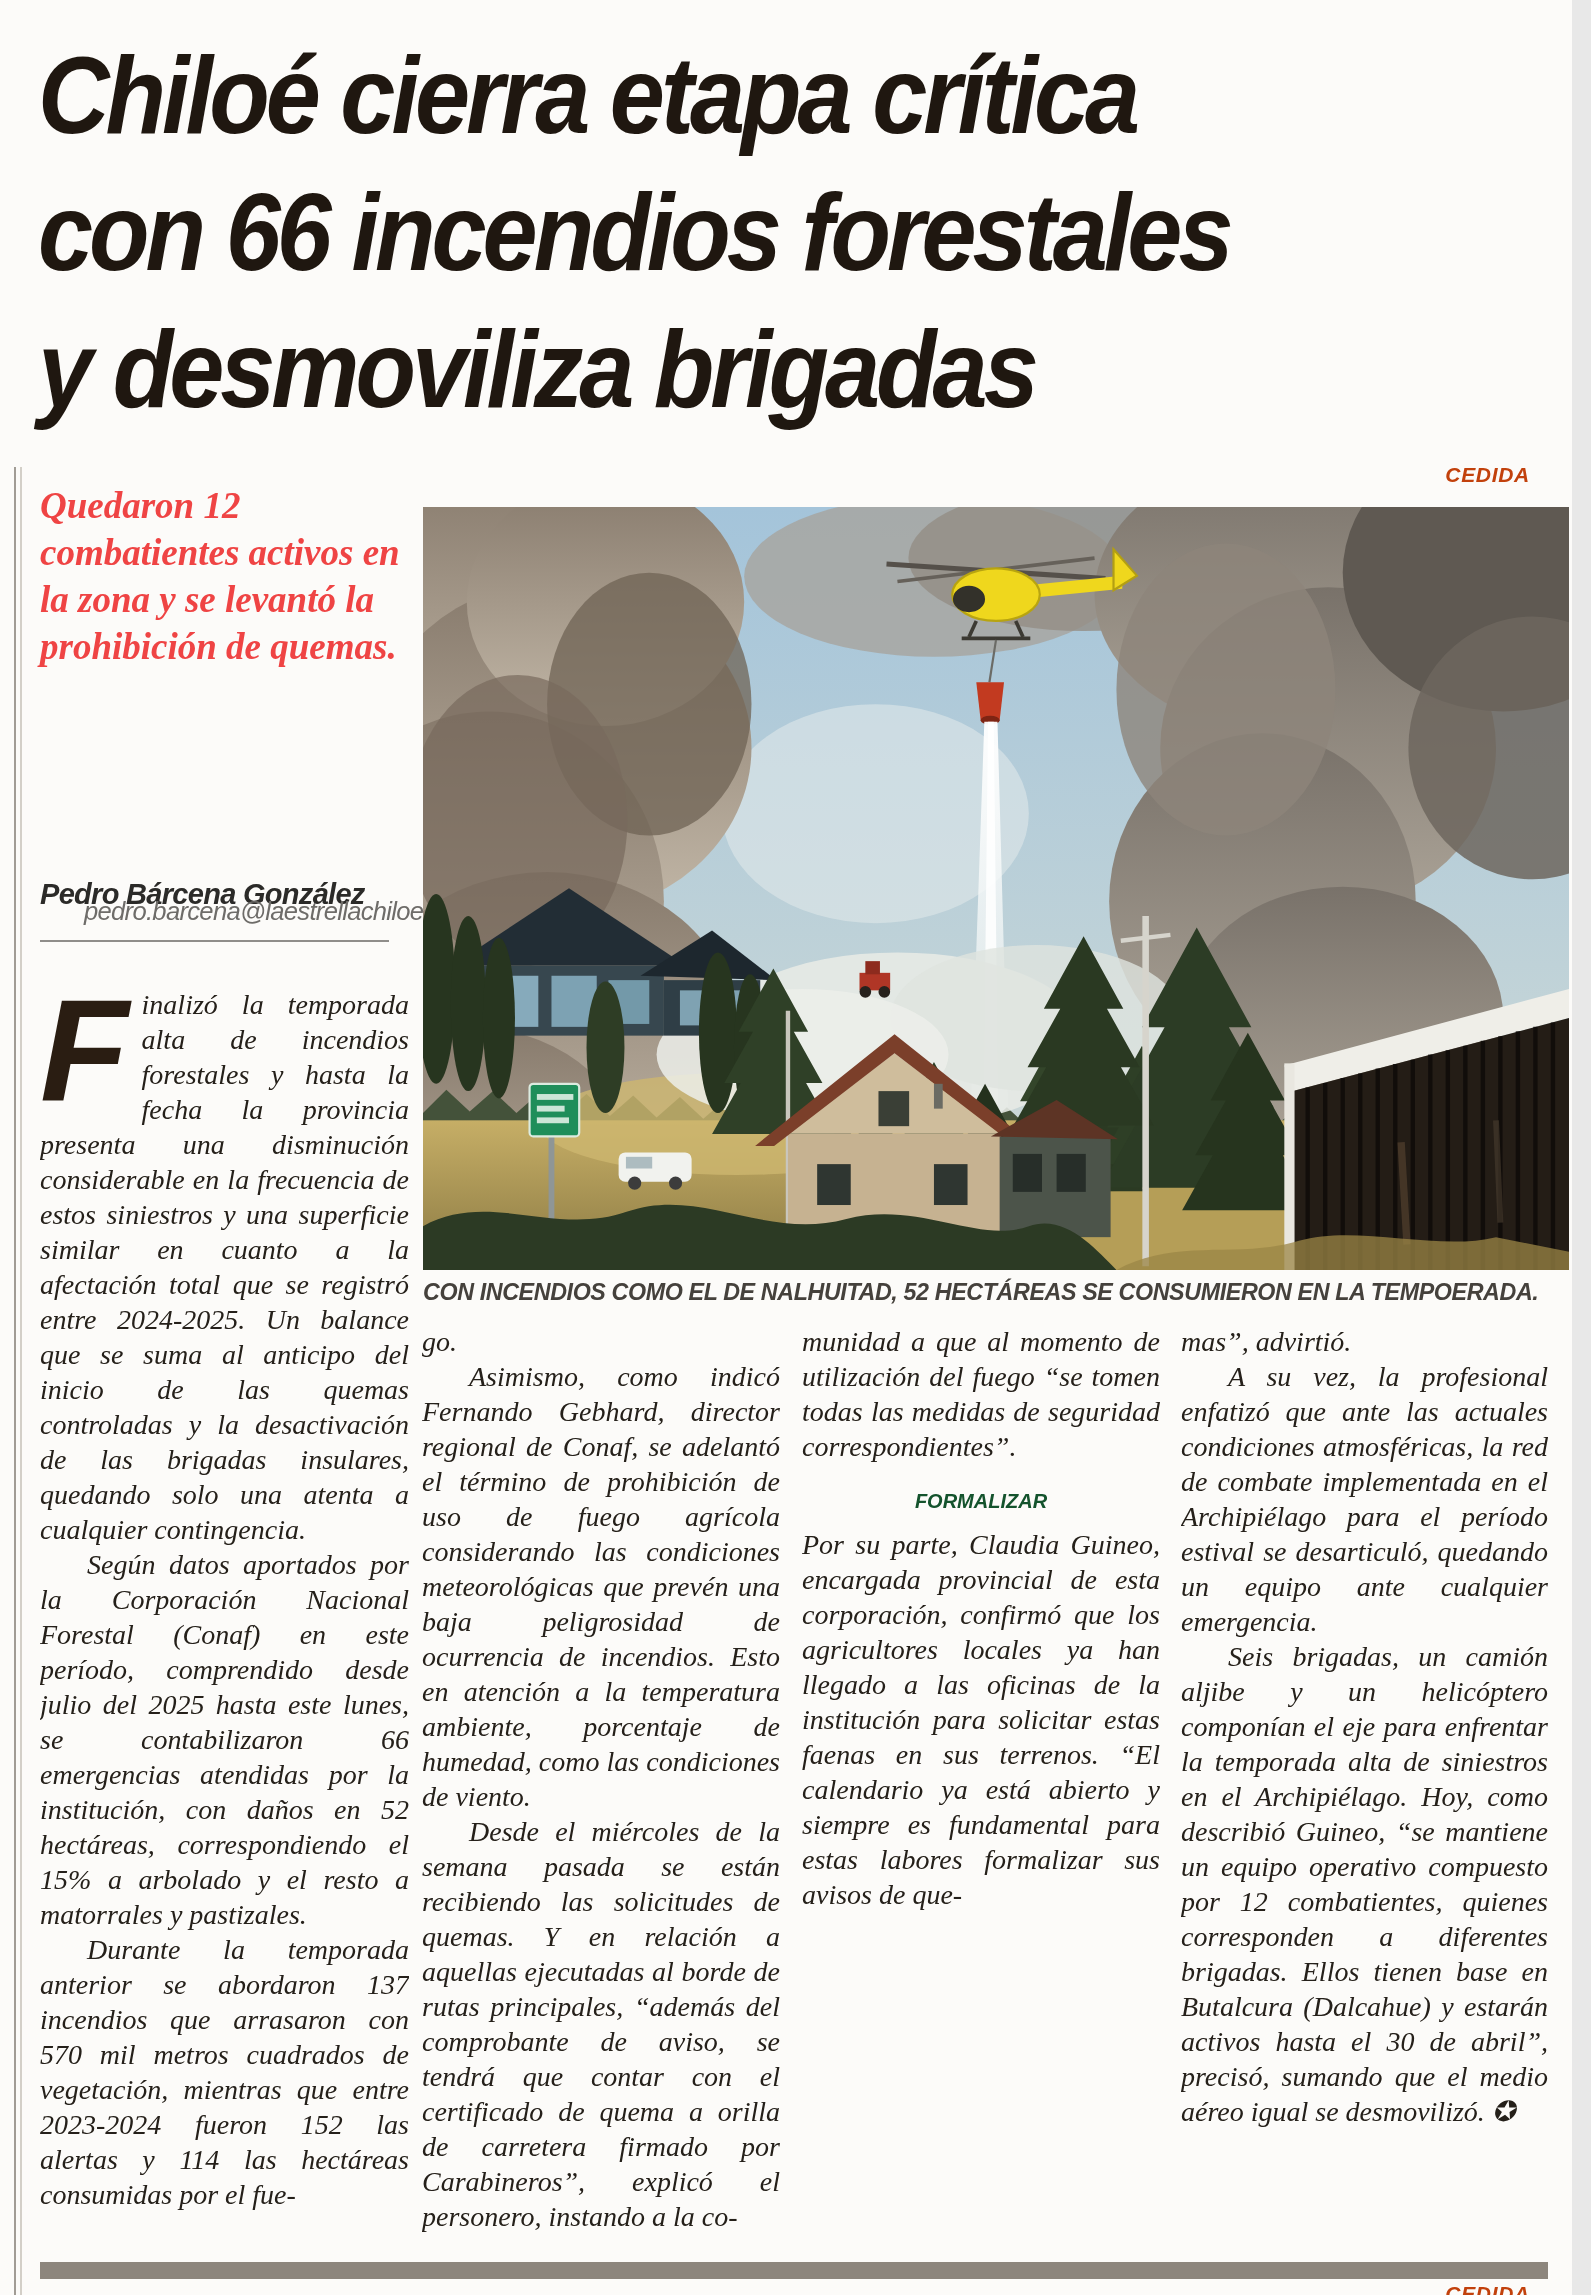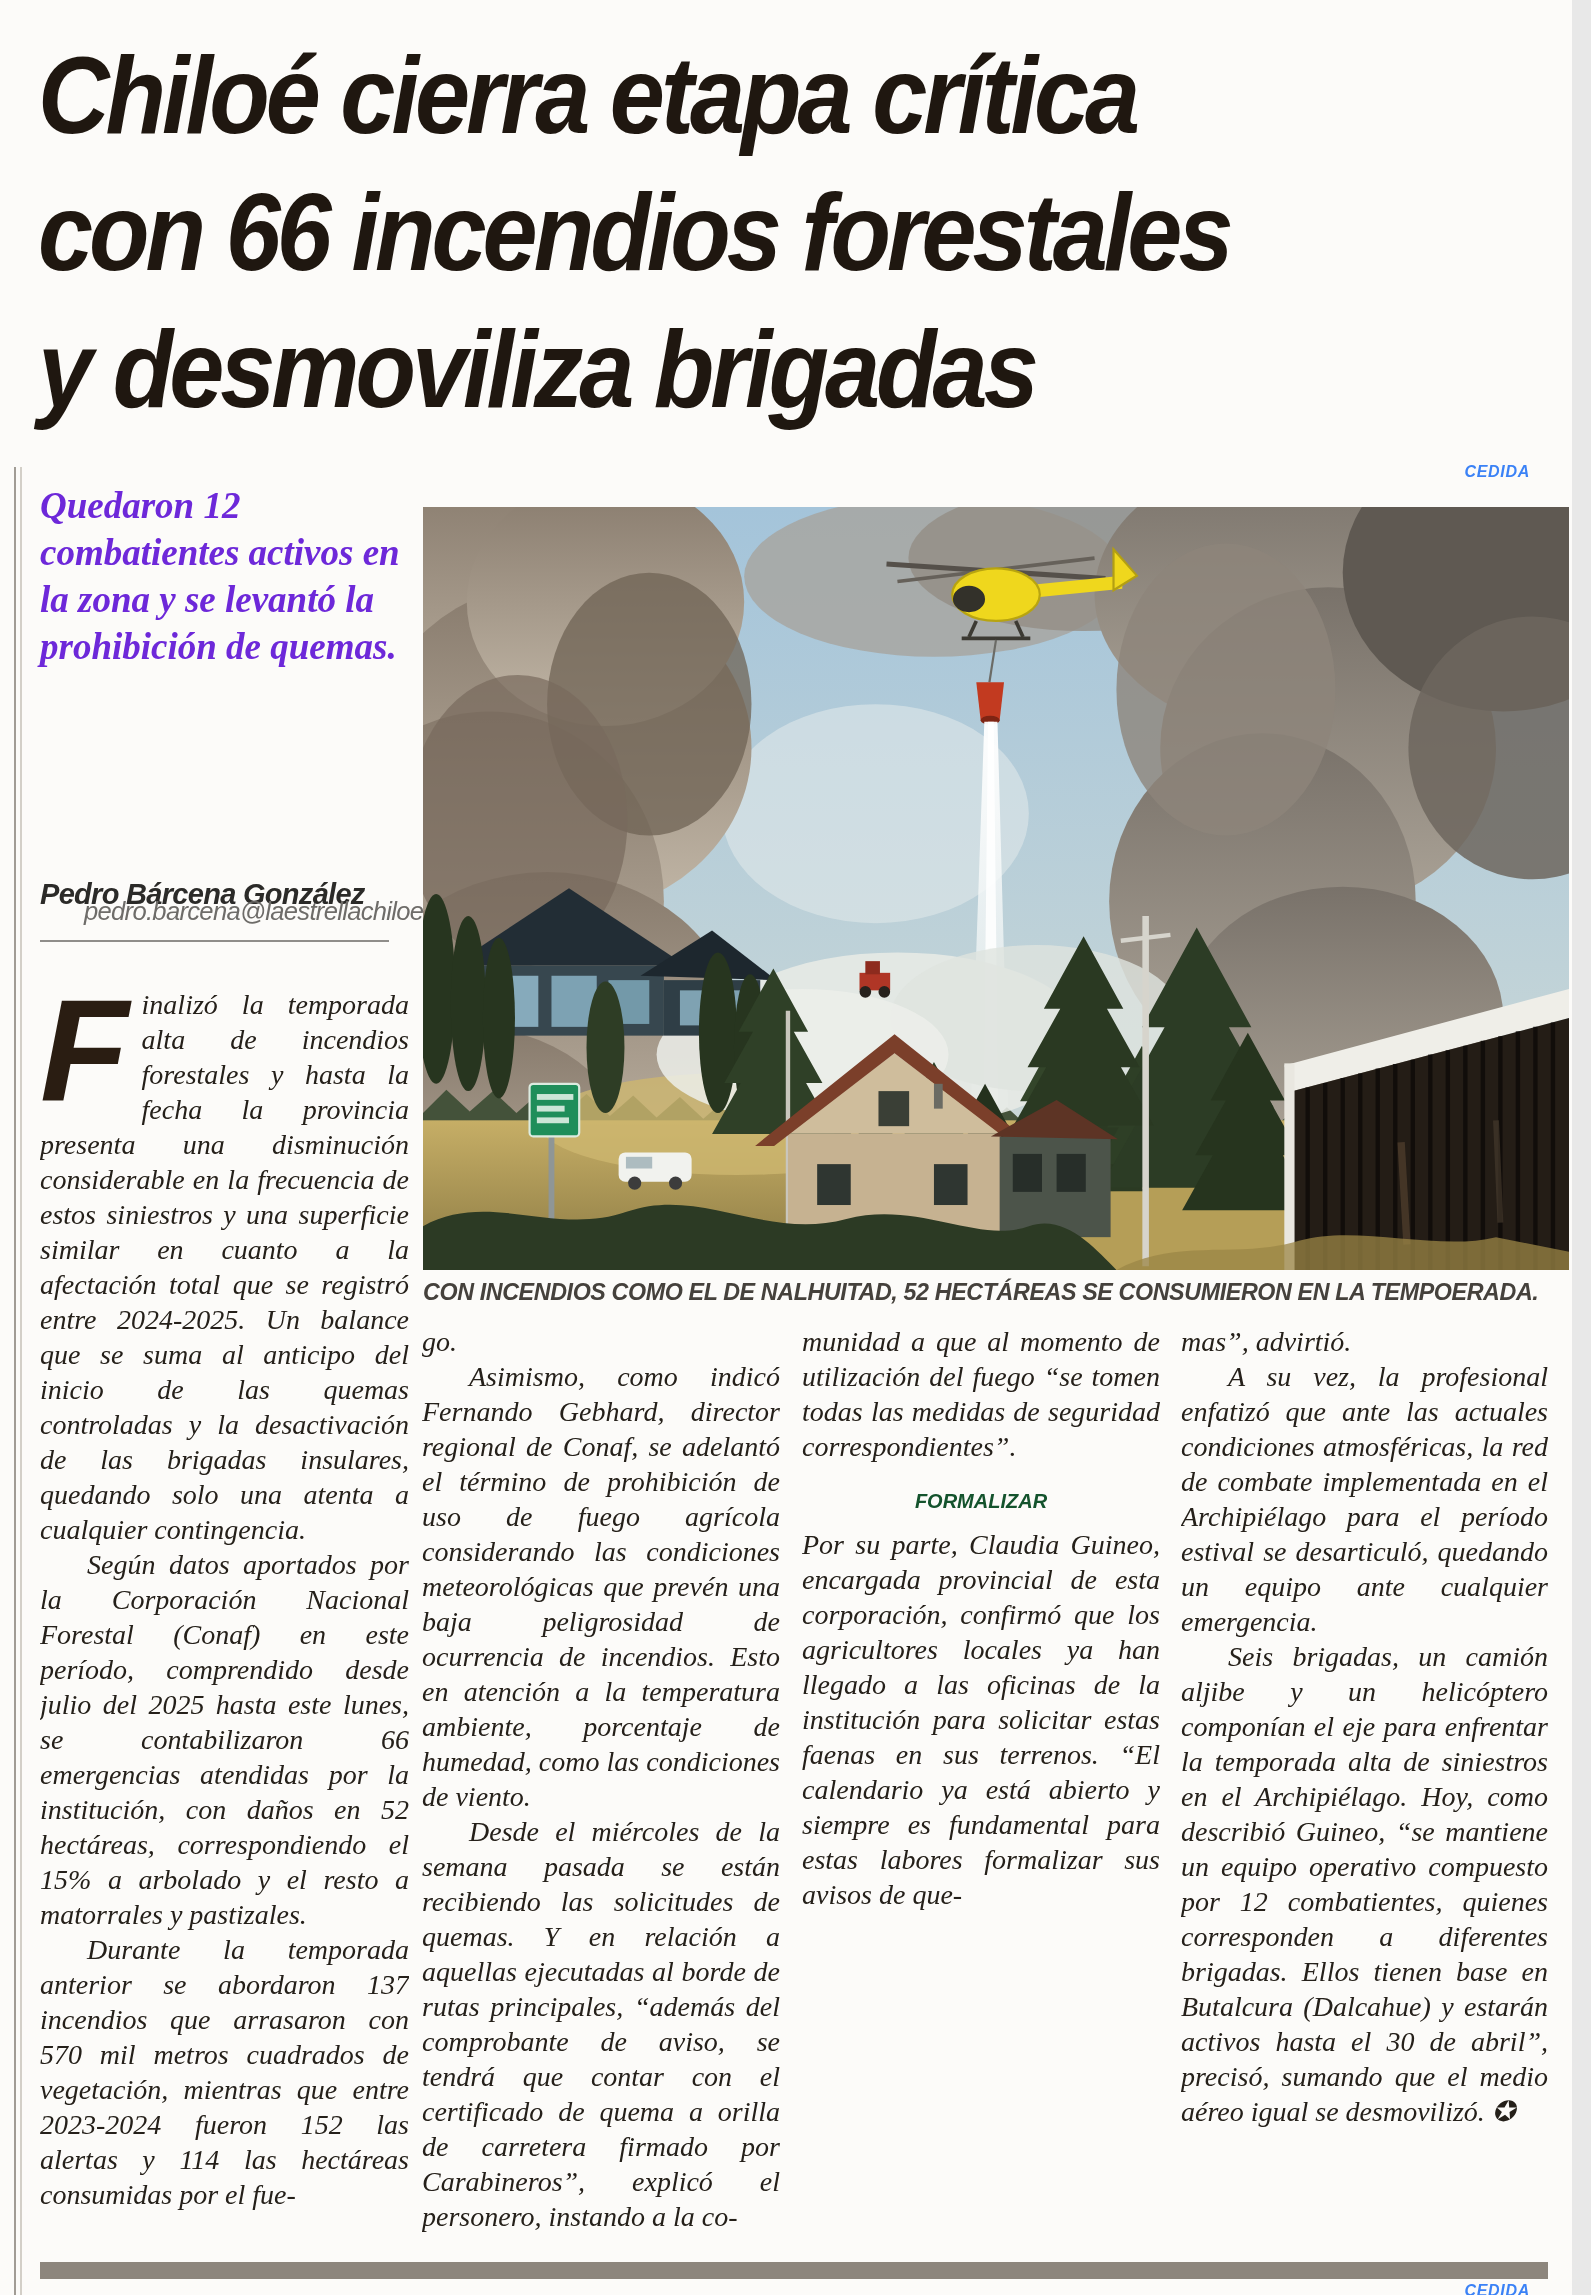--- a/index.html
+++ b/index.html
@@ -5,21 +5,21 @@
   html,body{margin:0;padding:0;background:#e8e8e8;}
   .page{position:relative;width:1572px;height:2295px;background:#fcfbf9;overflow:hidden;
         font-family:"Liberation Serif",serif;color:#262019;font-style:italic;}
   
   .headline{position:absolute;left:38px;top:26px;width:1679px;
             font-family:"Liberation Sans",sans-serif;font-weight:700;
             font-size:110px;line-height:137px;letter-spacing:-4.4px;color:#1f1710;
             transform:scaleX(.90);transform-origin:left top;white-space:nowrap;}
   
   .deck{position:absolute;left:40px;top:482px;width:376px;
-        font-weight:700;font-size:37px;line-height:47px;color:#6d28d9;}
+        font-weight:700;font-size:37px;line-height:47px;color:#ef4444;}
   .byline-name{position:absolute;left:40px;top:862px;font-family:"Liberation Sans",sans-serif;
         font-weight:700;font-size:29px;letter-spacing:-0.7px;color:#2b2a28;margin-top:16px;}
   .byline-email{position:absolute;left:40px;top:897px;font-family:"Liberation Sans",sans-serif;
         font-size:25.6px;letter-spacing:-0.7px;color:#6e6c69;margin-left:44px;}
   .byline-rule{position:absolute;left:40px;top:940px;width:349px;height:2.2px;background:#8f8d8a;}
   
   .col{position:absolute;top:1324px;width:358px;height:935px;overflow:hidden;
        text-align:justify;font-size:28px;line-height:35px;color:#25201a;}
   .col p{margin:0;}
   .col p.indent{text-indent:47px;}
@@ -31,21 +31,21 @@
            font-size:145px;line-height:115px;margin:7.3px 13px 2.9px 0;color:#2a1d12;}
   .subhead{font-family:"Liberation Sans",sans-serif;font-weight:700;font-size:20px;
            color:#14532d;margin:20.4px 0 7.3px 0;text-align:center;}
   
   .photo{position:absolute;left:423px;top:507px;width:1146px;height:763px;background:#a9c6db;}
   .photo svg{display:block;width:100%;height:100%;}
   .caption{position:absolute;left:423px;top:1278px;width:1168px;
            font-family:"Liberation Sans",sans-serif;font-weight:700;font-size:24px;
            letter-spacing:-0.4px;color:#45413c;transform:scaleX(.97);transform-origin:left top;}
   .credit{position:absolute;font-family:"Liberation Sans",sans-serif;font-weight:700;
-          font-size:16px;letter-spacing:0.7px;color:#3b82f6;}
+          font-size:21px;letter-spacing:0.7px;color:#c2410c;}
   #credit-top{top:463px;right:42px;}
   #credit-bottom{top:2282px;right:42px;}
   .bottom-bar{position:absolute;left:40px;top:2262px;width:1508px;height:17px;background:#8d867d;}
   .edge-rule{position:absolute;top:467px;width:2.2px;height:1828px;}
   #edge-rule-a{left:14px;background:#a19c95;}
   #edge-rule-b{left:20px;background:#d3cfc8;}
 </style>
 </head>
 <body>
 

